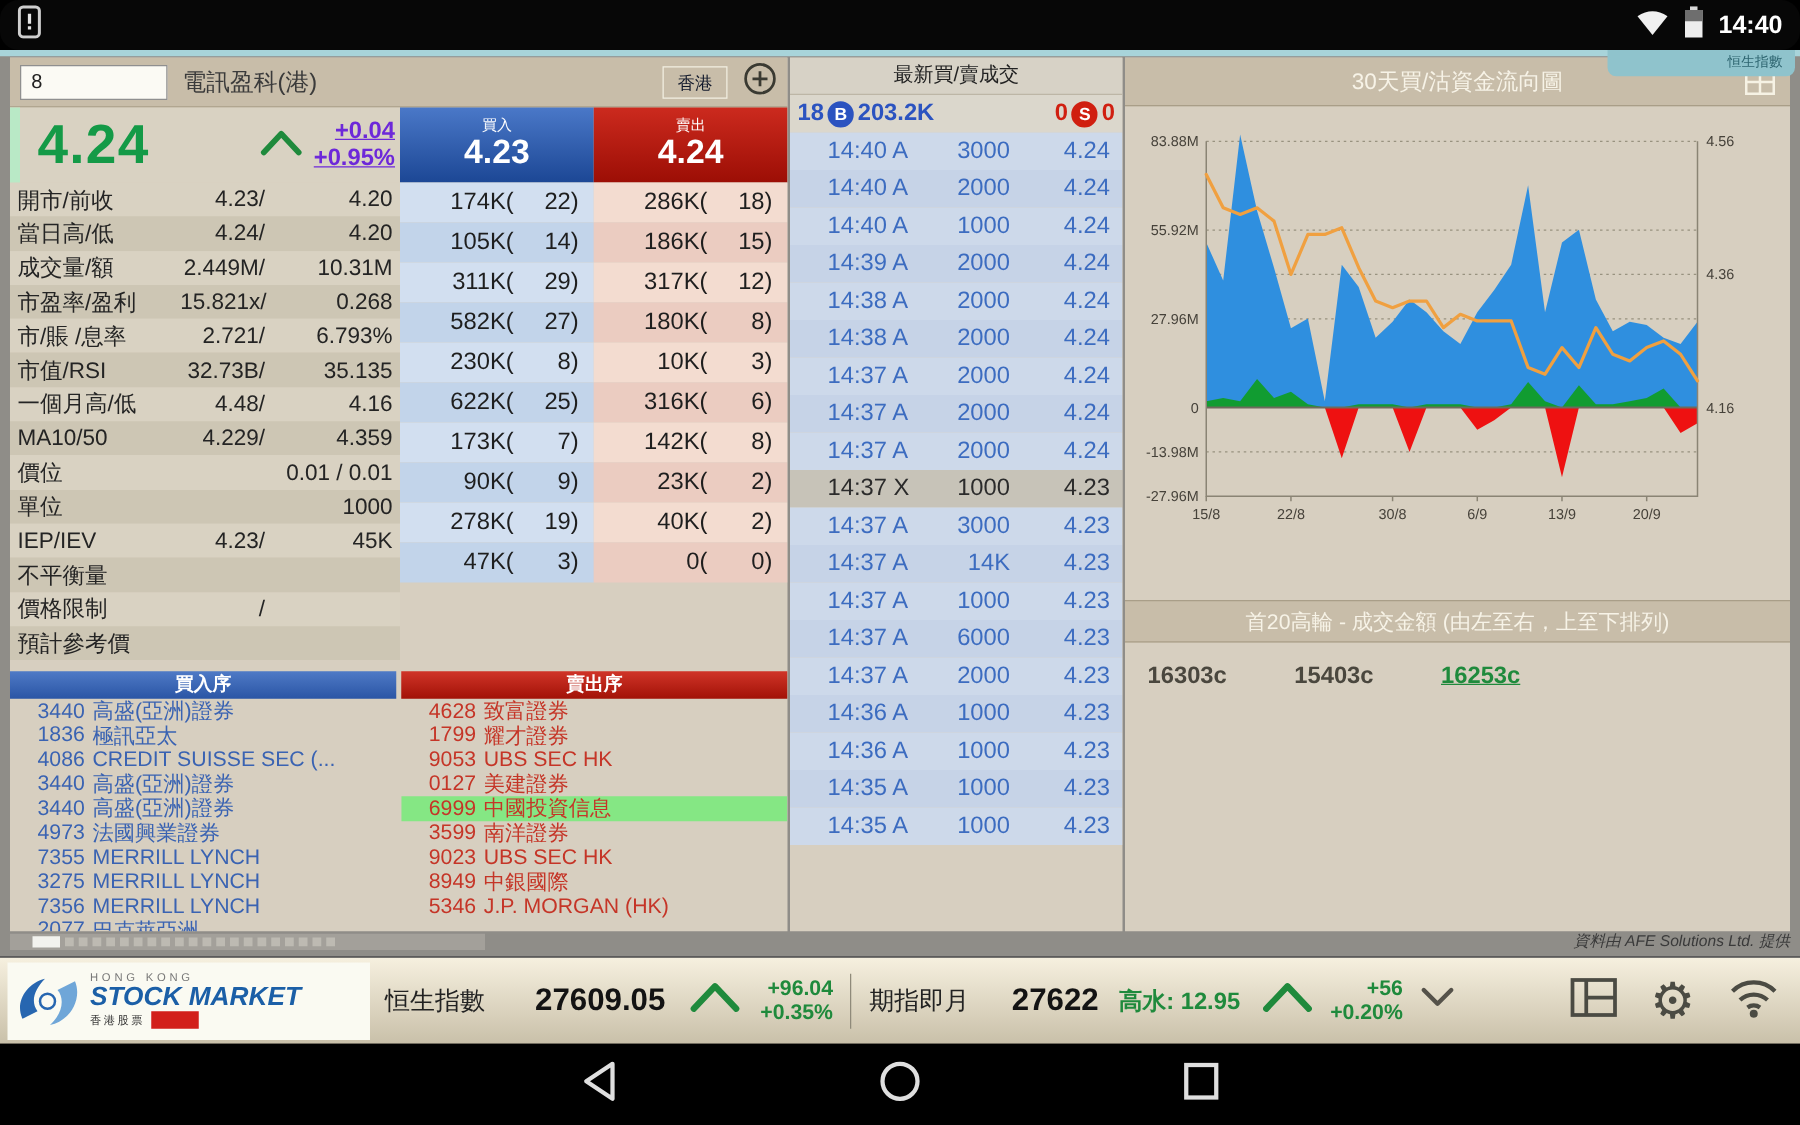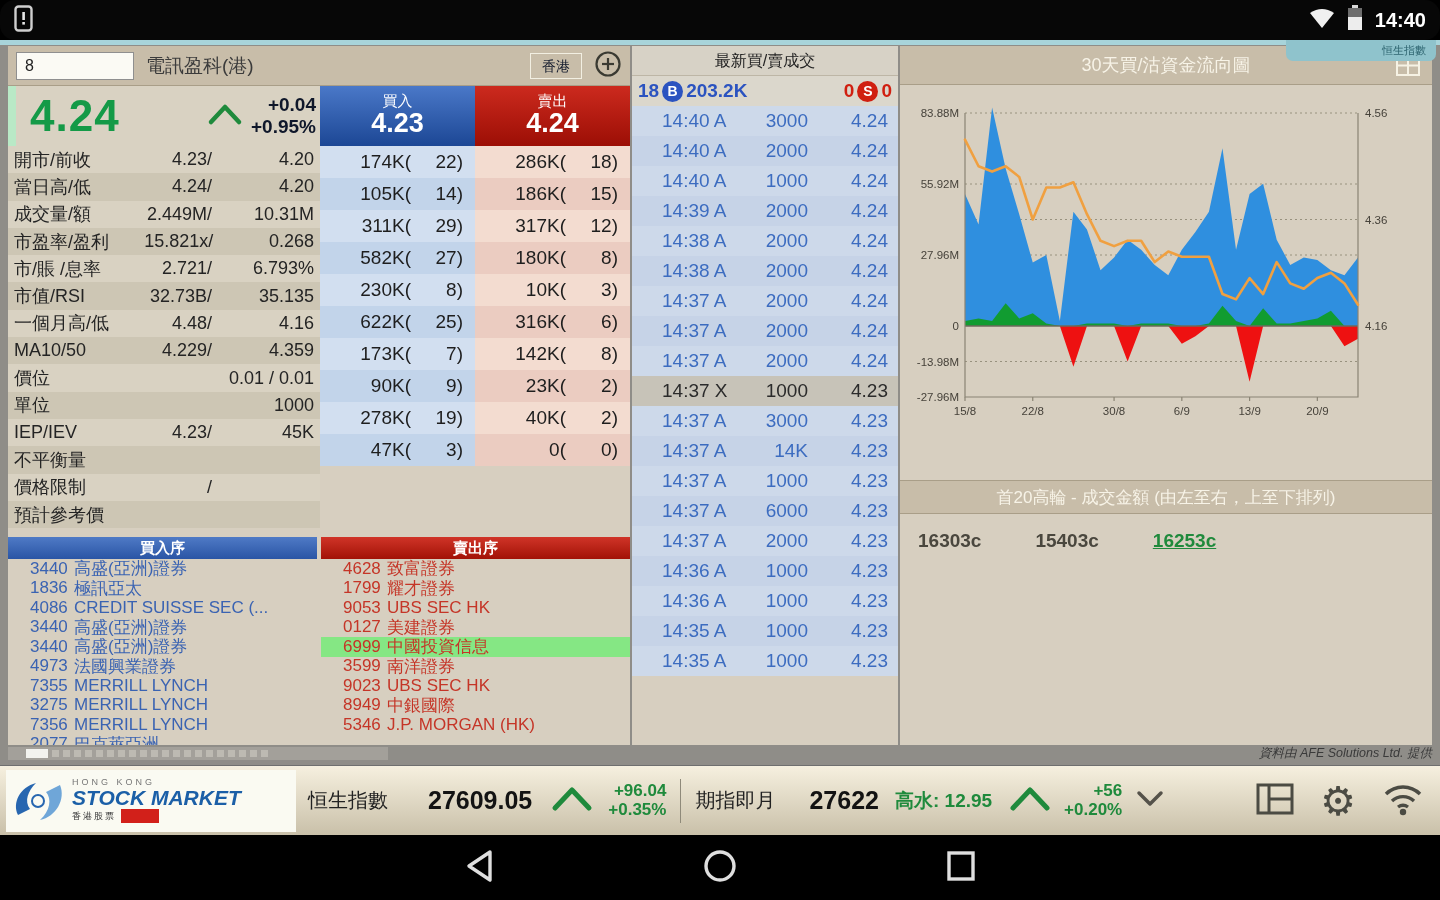--- a/index.html
+++ b/index.html
@@ -35,32 +35,32 @@
 
   .lp-body { display:flex; }
   .lp-col-l { width:312px; }
   .lp-col-r { width:310px; }
 
   .price-block { height:60px; position:relative; background:#d9d2c2; display:flex; align-items:center; }
   .price-strip { position:absolute; left:0; top:0; width:8px; height:100%; background:#b9e9c6; }
   .big-price { font-size:44px; font-weight:bold; color:#149a47; margin-left:22px; letter-spacing:1px; }
   .price-chg { margin-left:auto; display:flex; align-items:center; gap:8px; padding-right:4px; }
   .chg-col { display:flex; flex-direction:column; align-items:flex-end; line-height:1.15; }
-  .chg-col span { color:#0f172a; font-size:19px; font-weight:bold; }
+  .chg-col span { color:#6d28d9; font-size:19px; font-weight:bold;text-decoration:underline; }
 
   .irow { height:27.3px; display:flex; align-items:center; font-size:18px; color:#242424; padding:0 6px; }
   .irow:nth-child(odd)  { background:#d9d2c2; }
   .irow:nth-child(even) { background:#cdc6b4; }
   .ir-label { width:132px; white-space:nowrap; }
   .ir-v1 { flex:1; text-align:right; padding-right:6px; white-space:nowrap; }
   .ir-v2 { width:96px; text-align:right; white-space:nowrap; }
 
   .ob-headers { display:flex; height:60px; }
   .ob-h { flex:1; display:flex; flex-direction:column; align-items:center; justify-content:center; color:#fff; }
-  .ob-h .t { font-size:15px; line-height:1; }
+  .ob-h .t { font-size:12px; line-height:1; }
   .ob-h .p { font-size:27px; font-weight:bold; line-height:1.15; }
   .ob-h.bid { background:linear-gradient(#4a78c8,#1c4795); }
   .ob-h.ask { background:linear-gradient(#cc2a1e,#9c0e05); }
 
   .ob-row { display:flex; height:32px; }
   .ob-cell { flex:1; display:flex; align-items:center; font-size:19px; color:#1e1e1e; padding-right:12px; }
   .ob-cell .q { flex:1; text-align:right; }
   .ob-cell .n { width:52px; text-align:right; }
   .ob-row:nth-child(odd)  .bidc { background:#d2dff0; }
   .ob-row:nth-child(even) .bidc { background:#c2d4ea; }

